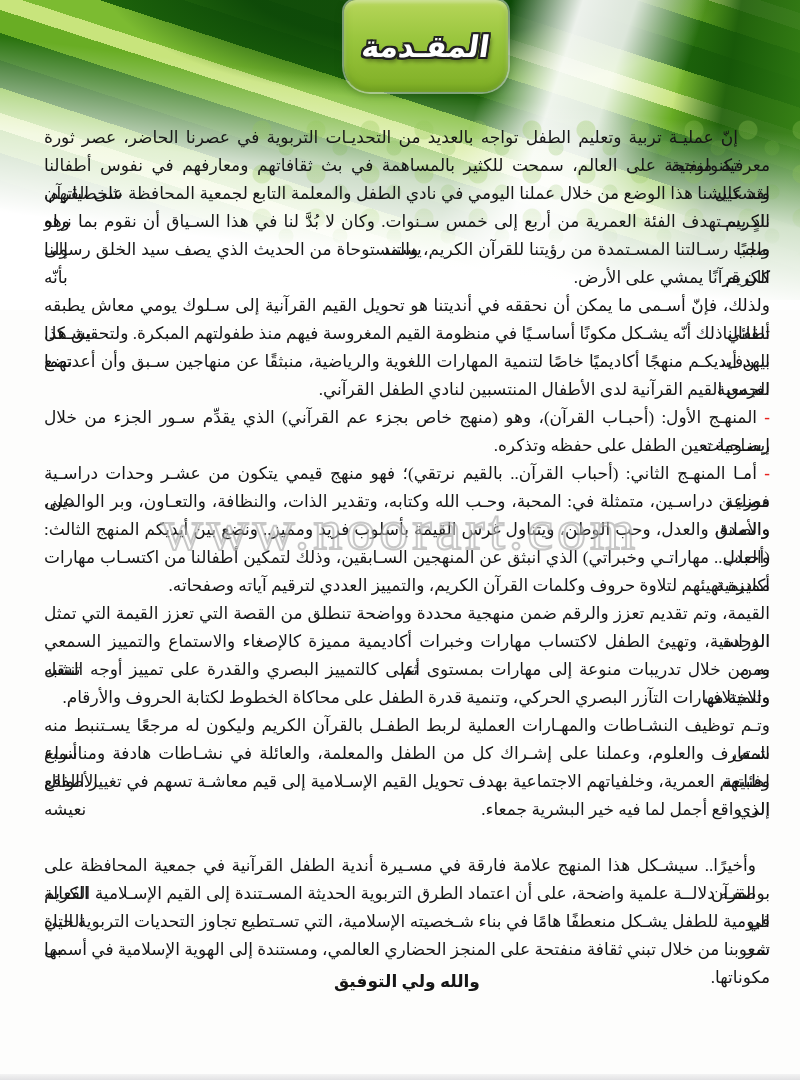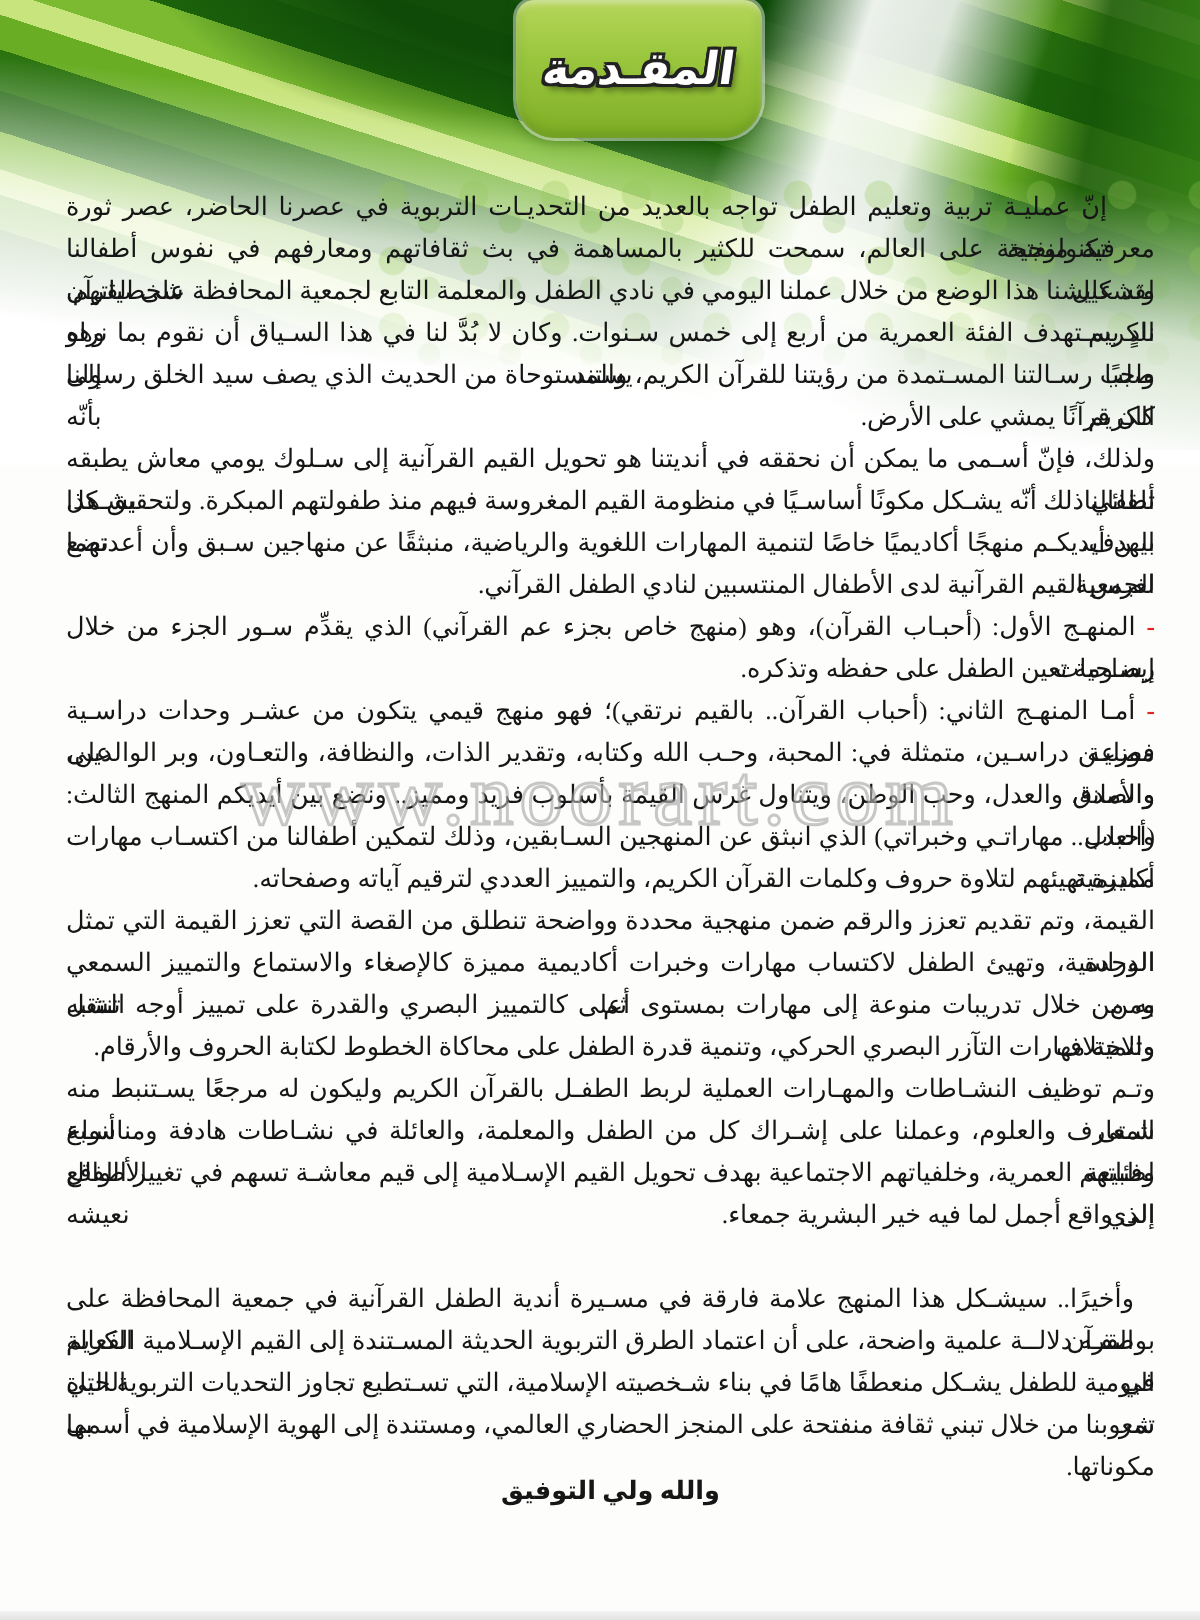--- a/index.html
+++ b/index.html
@@ -56,21 +56,21 @@
   .doc {
     position:absolute; top:124px; right:30px; left:44px;
     direction:rtl; color:#161616; font-size:17px; z-index:2;
   }
   .line { height:28px; line-height:28px; }
   .just   { text-align:justify; text-align-last:justify; }
   .start  { text-align:right; }
   .center { text-align:center; }
   .bold   { font-weight:bold; }
   .gap    { margin-top:28px; }
-  .gap-sm { margin-top:16px; }
+  .gap-sm { margin-top:4px; }
   .marker { color:#e8231f; font-weight:bold; }
 
   
   .watermark {
     position:absolute; top:496px; left:0; width:800px; text-align:center;
     font-family:"Liberation Serif",serif; font-size:58px; letter-spacing:4px;
     color:rgba(255,255,255,.42);
     -webkit-text-stroke:2px rgba(148,148,148,.52);
     z-index:5; pointer-events:none; white-space:nowrap;
   }

